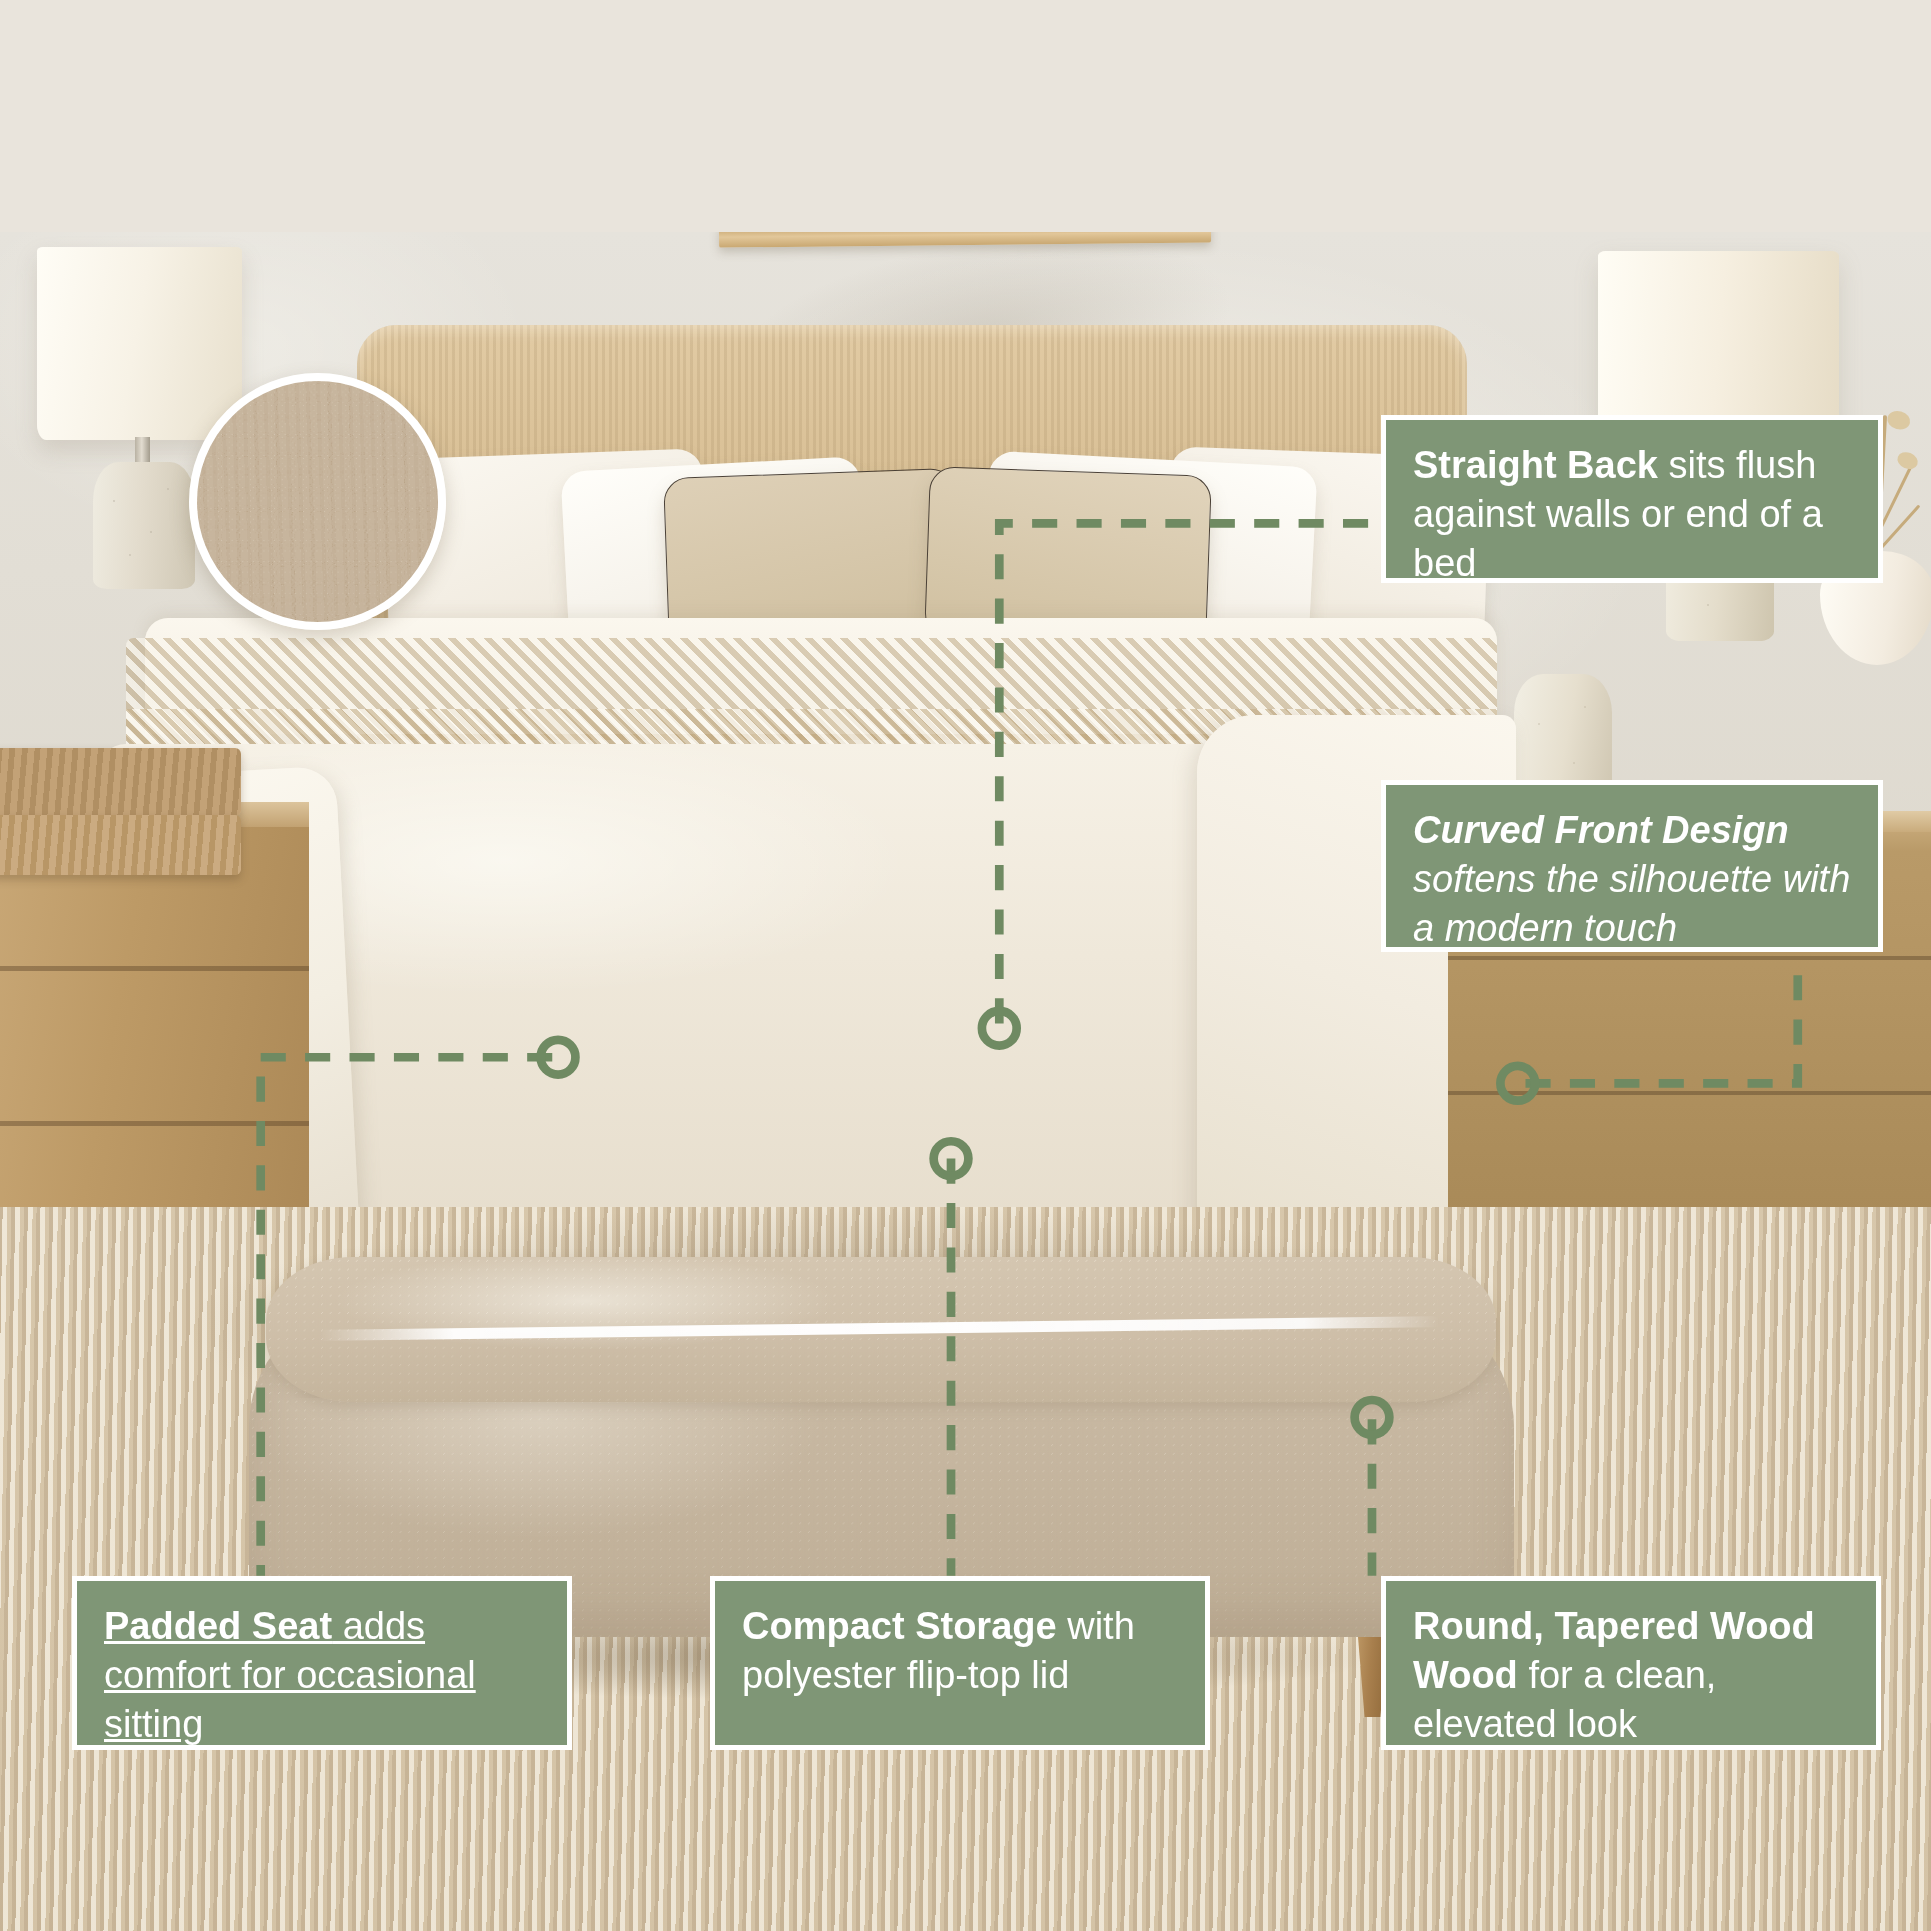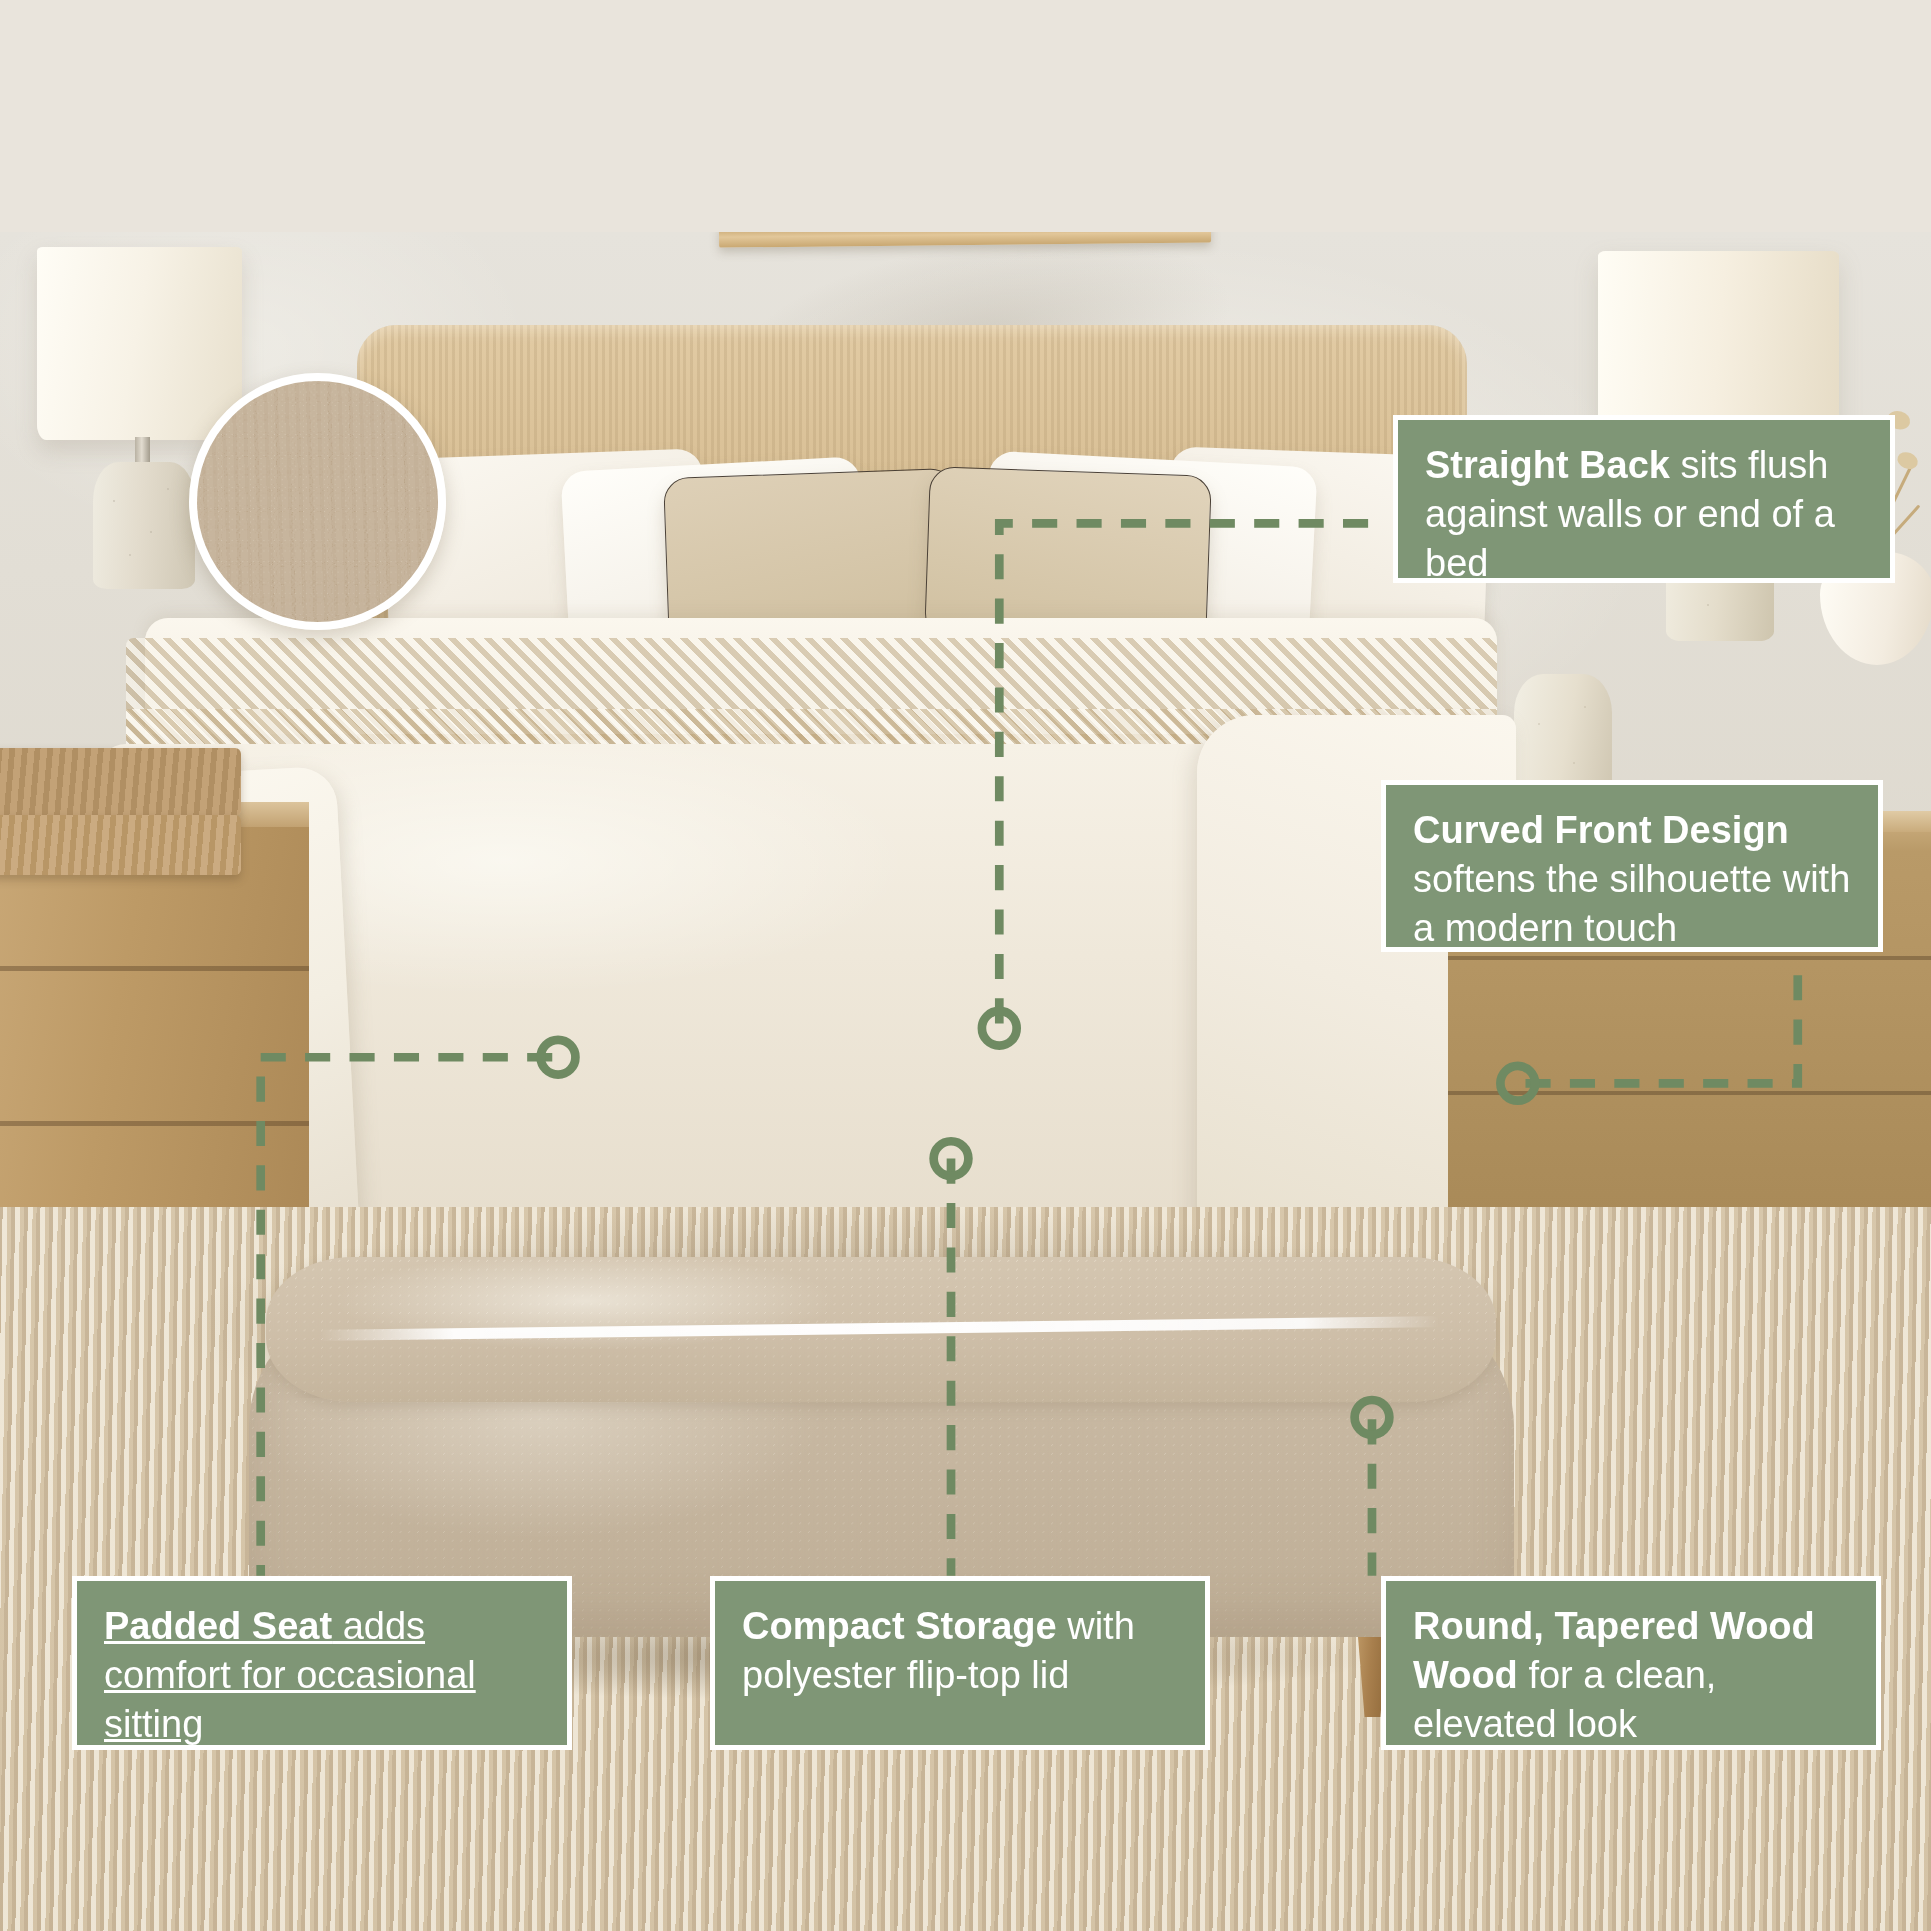--- a/index.html
+++ b/index.html
@@ -355,23 +355,23 @@
     z-index:35;
     padding:21px 25px 21px 27px;
     line-height:1.29;
     font-size:38px;
     font-weight:bold;
   }
   .callout .lead{font-weight:bold;}
   .callout .rest{font-weight:normal;}
 
   
-  #callout-straight-back{left:1381px;top:415px;width:502px;height:168px;margin-left:12px;}
+  #callout-straight-back{left:1381px;top:415px;width:502px;height:168px;}
   #callout-boucle      {left:72px;  top:652px; width:500px;height:214px;}
-  #callout-curved-front{left:1381px;top:780px; width:502px;height:172px;}
+  #callout-curved-front{left:1381px;top:780px; width:502px;height:172px;font-style:italic;}
   #callout-padded-seat {left:72px;  top:1576px;width:500px;height:174px;text-decoration:underline;}
   #callout-hidden-storage{left:710px;top:1576px;width:500px;height:174px;}
   #callout-wood-legs   {left:1381px;top:1576px;width:500px;height:174px;}
 </style>
 </head>
 <body>
 
 <div id="stage">
 
 

